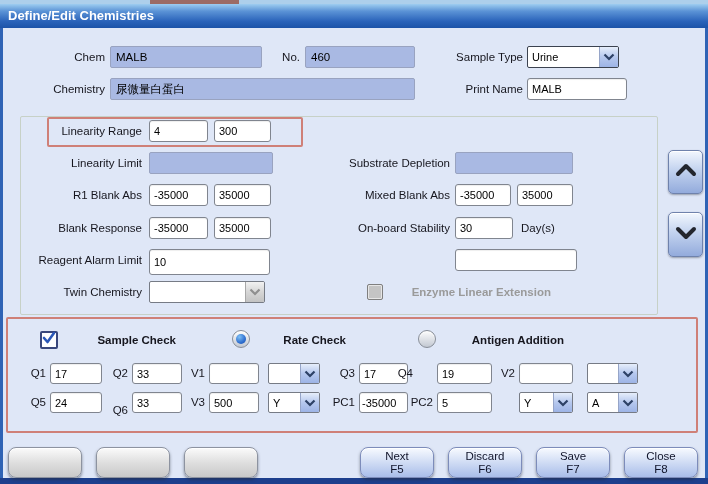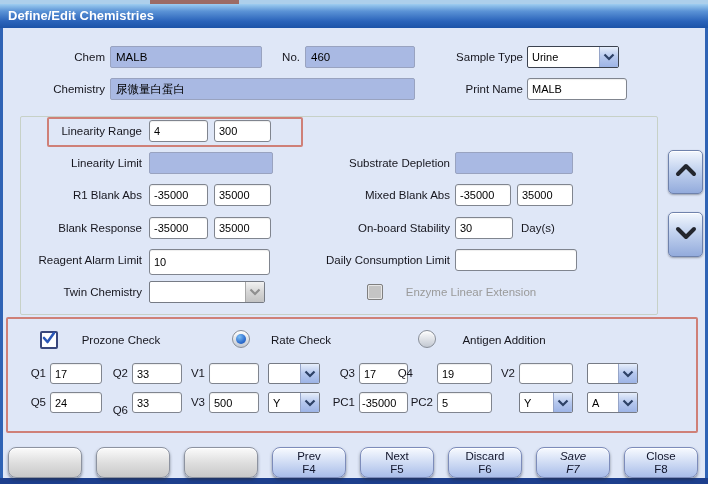--- a/index.html
+++ b/index.html
@@ -7,21 +7,21 @@
   .window{position:relative;width:708px;height:484px;background:#dfe7f7;font-family:"Liberation Sans","DejaVu Sans",sans-serif;overflow:hidden;}
   .top-strip{position:absolute;left:0;top:0;width:708px;height:4px;background:#adcfeb;}
   .top-strip-accent{position:absolute;left:150px;top:0;width:89px;height:4px;background:#9c6b64;}
   .titlebar{position:absolute;left:0;top:4px;width:708px;height:24px;
     background:linear-gradient(180deg,#9ecdf0 0%,#5b93d6 30%,#2a63ba 72%,#1c53a8 100%);
     color:#fff;font-weight:bold;font-size:13px;line-height:24px;padding-left:8px;}
   .border-left{position:absolute;left:0;top:28px;width:3px;height:456px;background:#2f63b5;}
   .border-right{position:absolute;left:705px;top:28px;width:3px;height:456px;background:#2f63b5;}
   .border-bottom{position:absolute;left:0;top:478px;width:708px;height:6px;background:#1d3f8d;}
   .lbl{position:absolute;height:22px;line-height:22px;font-size:11.5px;color:#16161e;text-align:right;white-space:nowrap;}
-  .lbl.left{text-align:center;}
+  .lbl.left{text-align:right;font-weight:bold;}
   .lbl.gray{color:#9a9a9a;}
   .qlbl{height:21px;line-height:21px;}
   .inp{position:absolute;border:1px solid #80858f;border-radius:3px;background:#fff;
     font-family:"Liberation Sans","DejaVu Sans",sans-serif;font-size:11px;padding:0 4px;color:#000;
     box-shadow:inset 0 1px 1px rgba(0,0,0,0.07);outline:none;}
   .dfld{position:absolute;background:#a9b9e3;border:1px solid #99a3c0;border-radius:2px;
     font-size:11.5px;line-height:20px;padding:0 5px;color:#000;white-space:nowrap;overflow:hidden;}
   .groupbox{position:absolute;border:1px solid #c7d1c7;border-radius:2px;}
   .redbox{position:absolute;border:2px solid #cf8078;border-radius:2px;}
   .combo{position:absolute;display:flex;background:#fff;border:1px solid #767b85;border-radius:2px;overflow:hidden;}
@@ -104,21 +104,20 @@
 
   <div class="lbl" style="left:18px;top:217px;width:124px;">Blank Response</div>
   <input class="inp" style="left: 149px; top: 217px; width: 59px; height: 22px;" value="-35000">
   <input class="inp" style="left: 214px; top: 217px; width: 57px; height: 22px;" value="35000">
   <div class="lbl" style="left:322px;top:217px;width:128px;">On-board Stability</div>
   <input class="inp" style="left: 455px; top: 217px; width: 58px; height: 22px;" value="30">
   <div class="unit" style="left:521px;top:217px;width:50px;">Day(s)</div>
 
   <div class="lbl" style="left:8px;top:249px;width:134px;">Reagent Alarm Limit</div>
   <input class="inp" style="left: 149px; top: 249px; width: 121px; height: 26px;" value="10">
-  <div class="lbl" style="left:300px;top:249px;width:150px;">Daily Consumption Limit</div>
   <input class="inp" style="left: 455px; top: 249px; width: 122px; height: 22px;" value="">
 
   <div class="lbl" style="left:18px;top:281px;width:124px;">Twin Chemistry</div>
   <div class="combo disabled" style="left:149px;top:281px;width:116px;height:22px;">
     <span class="val"></span>
     <span class="cbtn">
       <svg width="12" height="8" viewBox="0 0 12 8">
           <polyline points="1.5,1.5 6,6 10.5,1.5" fill="none" stroke-width="2.2"></polyline>
         </svg>
     </span>
@@ -143,21 +142,21 @@
 
   <div class="redbox" style="left:6px;top:317px;width:692px;height:116px;"></div>
 
   <div class="checkbox" style="left:40px;top:331px;width:18px;height:18px;">
     <span>
       <svg width="14" height="14" viewBox="0 0 14 14">
           <polyline points="2,7 5.5,11 12,2" fill="none" stroke="#2a57b8" stroke-width="2.6" stroke-linecap="round" stroke-linejoin="round"></polyline>
         </svg>
     </span>
   </div>
-  <div class="lbl left" style="left:66px;top:329px;width:110px;">Prozone Check</div>
+  <div class="lbl left" style="left:66px;top:329px;width:110px;">Sample Check</div>
   <div class="radio" style="left:232px;top:330px;">
       <span class="dot"></span>
     </div>
   <div class="lbl left" style="left:256px;top:329px;width:90px;">Rate Check</div>
   <div class="radio" style="left:418px;top:330px;"></div>
   <div class="lbl left" style="left:444px;top:329px;width:120px;">Antigen Addition</div>
 
   <div class="lbl qlbl" style="left:22px;top:363px;width:24px;">Q1</div>
   <input class="inp" style="left: 50px; top: 363px; width: 52px; height: 21px;" value="17">
   <div class="lbl qlbl" style="left:104px;top:363px;width:24px;">Q2</div>
@@ -227,33 +226,29 @@
     <span></span>
   </div>
   <div class="pbtn gray" style="left:96px;">
     <span></span>
     <span></span>
   </div>
   <div class="pbtn gray" style="left:184px;">
     <span></span>
     <span></span>
   </div>
-  <div class="pbtn blue" style="left:272px;">
-    <span>Prev</span>
-    <span>F4</span>
-  </div>
   <div class="pbtn blue" style="left:360px;">
     <span>Next</span>
     <span>F5</span>
   </div>
   <div class="pbtn blue" style="left:448px;">
     <span>Discard</span>
     <span>F6</span>
   </div>
-  <div class="pbtn blue" style="left:536px;font-style:italic;">
+  <div class="pbtn blue" style="left:536px;">
     <span>Save</span>
     <span>F7</span>
   </div>
   <div class="pbtn blue" style="left:624px;">
     <span>Close</span>
     <span>F8</span>
   </div>
 </div>
 
 </body></html>

